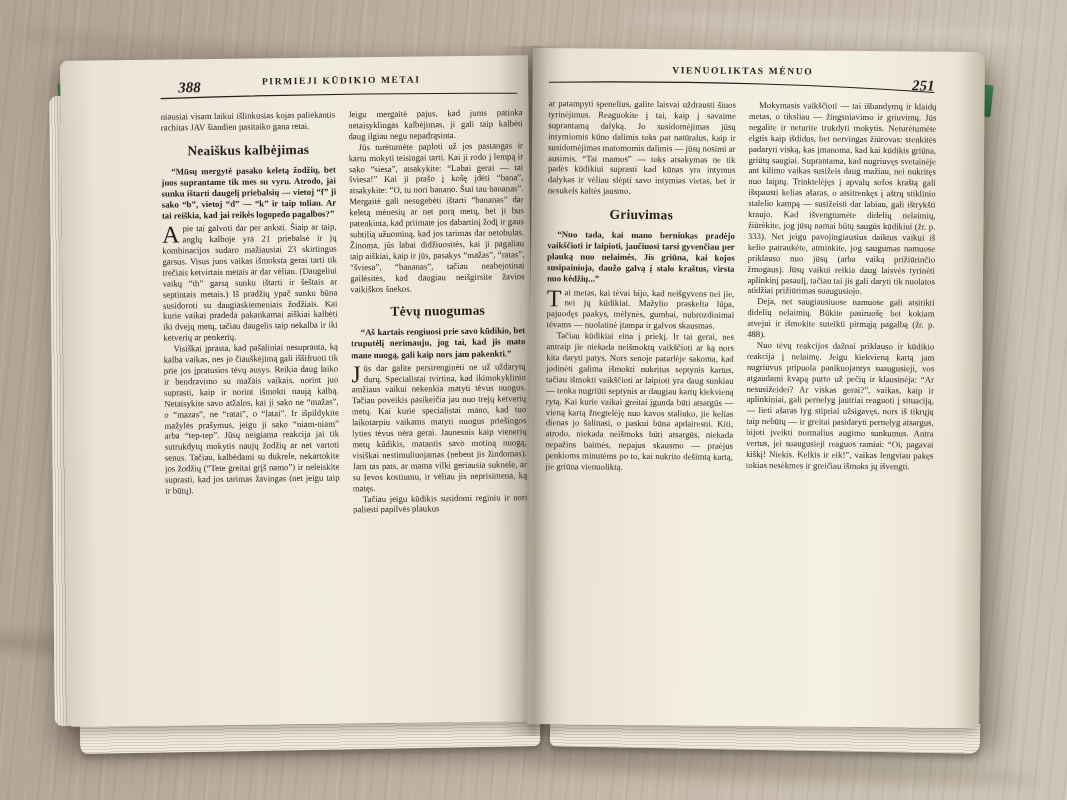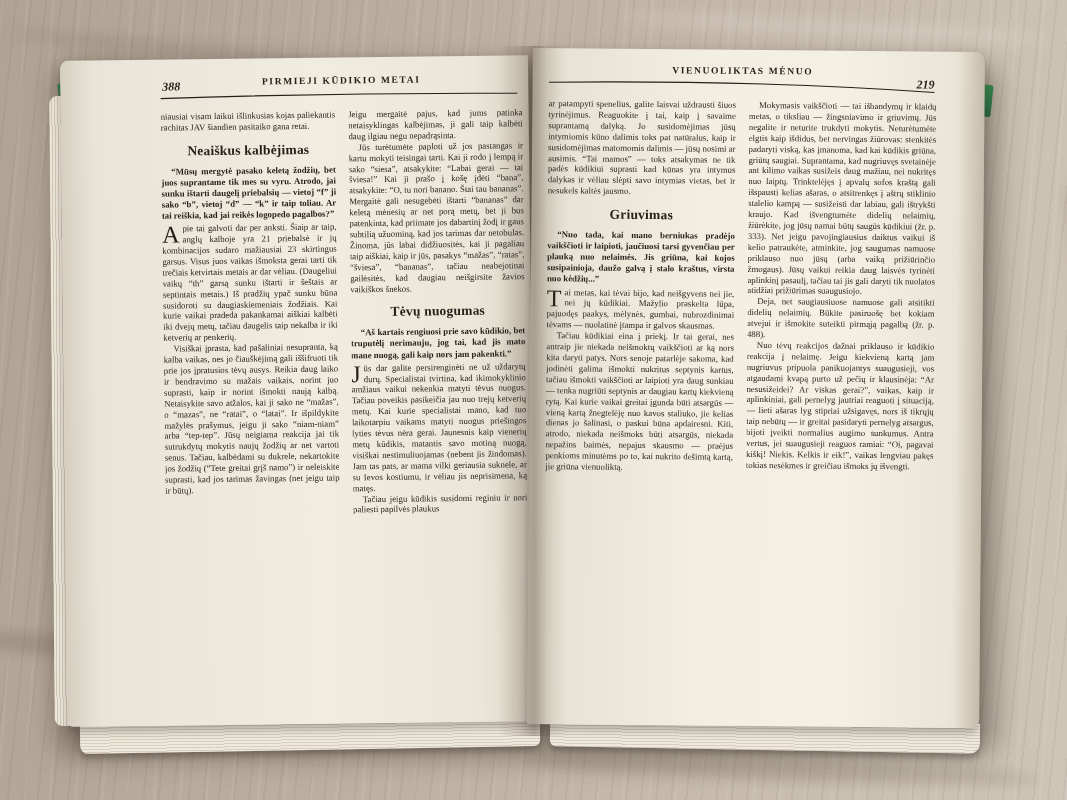--- a/index.html
+++ b/index.html
@@ -64,21 +64,21 @@
   
   .content{position:absolute;color:#241f19;}
   .page-left .content{left:100px;top:16px;right:6px;bottom:8px;}
   .page-right .content{left:16px;top:14px;right:48px;bottom:8px;}
 
   .page-header{position:relative;height:34px;}
   .running-title{
     position:absolute;top:2px;left:0;right:0;text-align:center;
     font-weight:bold;font-size:9.5px;letter-spacing:1.6px;
   }
-  .page-num{position:absolute;top:4px;font-weight:bold;font-size:12px;font-style:italic;}
+  .page-num{position:absolute;top:4px;font-weight:bold;font-size:15px;font-style:italic;margin-left:16px;}
   .page-num.left{left:2px;}
   .page-num.right{right:2px;top:12px;}
   .header-rule{position:absolute;left:0;top:14px;width:100%;height:16px;}
 
   .cols{display:flex;gap:13px;margin-top:2px;}
   .col{flex:1;min-width:0;overflow:hidden;}
 
   .para{
     margin:0;font-size:8.8px;line-height:1.24;text-align:justify;text-indent:10px;
   }
@@ -148,21 +148,21 @@
   </div>
 
   <div class="page page-right">
     <div class="page-curl"></div>
     <div class="content">
       <div class="page-header">
         <span class="running-title">VIENUOLIKTAS MĖNUO</span>
         <svg class="header-rule" viewBox="0 0 360 16" preserveAspectRatio="none">
           <path d="M0,6 Q200,2 358,13" stroke="#241f19" stroke-width="1.1" fill="none"></path>
         </svg>
-        <span class="page-num right">219</span>
+        <span class="page-num right">251</span>
       </div>
       <div class="cols">
         <div class="col">
             <p class="para no-indent">ar patampyti spenelius, galite laisvai uždrausti šiuos tyrinėjimus. Reaguokite į tai, kaip į savaime suprantamą dalyką. Jo susidomėjimas jūsų intymiomis kūno dalimis toks pat natūralus, kaip ir susidomėjimas matomomis dalimis — jūsų nosimi ar ausimis. “Tai mamos” — toks atsakymas ne tik padės kūdikiui suprasti kad kūnas yra intymus dalykas ir vėliau slėpti savo intymias vietas, bet ir nesukels kaltės jausmo.</p>
             <h3 class="col-heading">Griuvimas</h3>
             <p class="quote">“Nuo tada, kai mano berniukas pradėjo vaikščioti ir laipioti, jaučiuosi tarsi gyvenčiau per plauką nuo nelaimės. Jis griūna, kai kojos susipainioja, daužo galvą į stalo kraštus, virsta nuo kėdžių...”</p>
             <p class="para no-indent"><span class="dropcap">T</span>ai metas, kai tėvai bijo, kad neišgyvens nei jie, nei jų kūdikiai. Mažylio praskelta lūpa, pajuodęs paakys, mėlynės, gumbai, nubrozdinimai tėvams — nuolatinė įtampa ir galvos skausmas.</p>
             <p class="para">Tačiau kūdikiai eina į priekį. Ir tai gerai, nes antraip jie niekada neišmoktų vaikščioti ar ką nors kita daryti patys. Nors senoje patarlėje sakoma, kad jodinėti galima išmokti nukritus septynis kartus, tačiau išmokti vaikščioti ar laipioti yra daug sunkiau — tenka nugriūti septynis ar daugiau kartų kiekvieną rytą. Kai kurie vaikai greitai įgunda būti atsargūs — vieną kartą žnegtelėję nuo kavos staliuko, jie kelias dienas jo šalinasi, o paskui būna apdairesni. Kiti, atrodo, niekada neišmoks būti atsargūs, niekada nepažins baimės, nepajus skausmo — praėjus penkioms minutėms po to, kai nukrito dešimtą kartą, jie griūna vienuoliktą.</p>
           </div>
         <div class="col">

